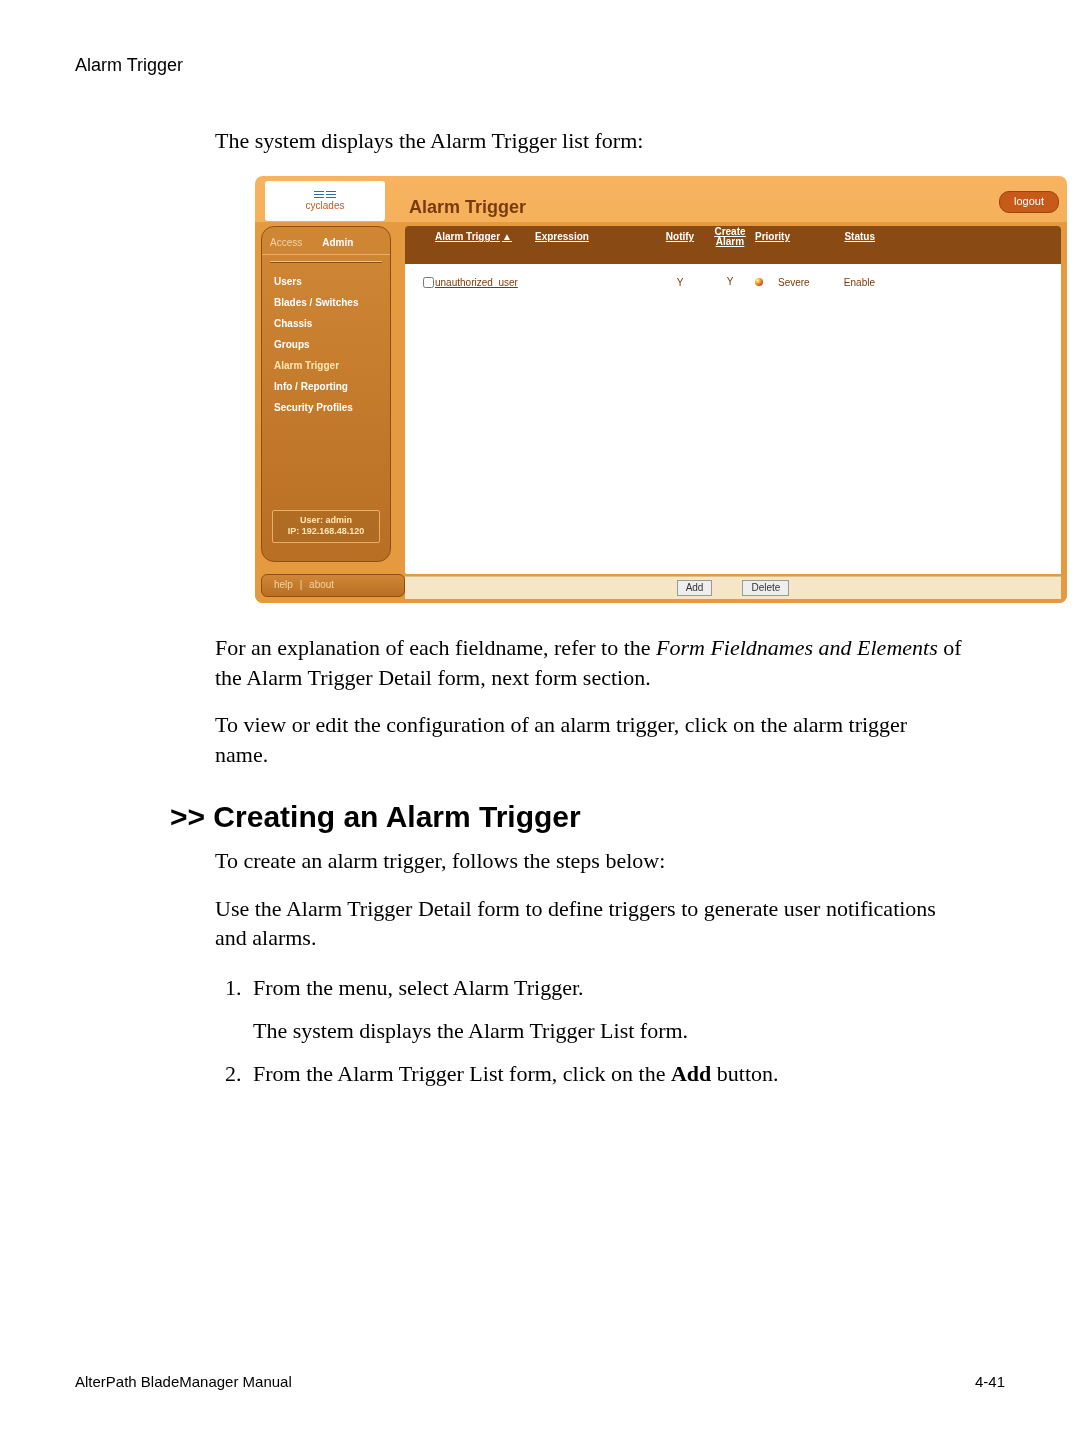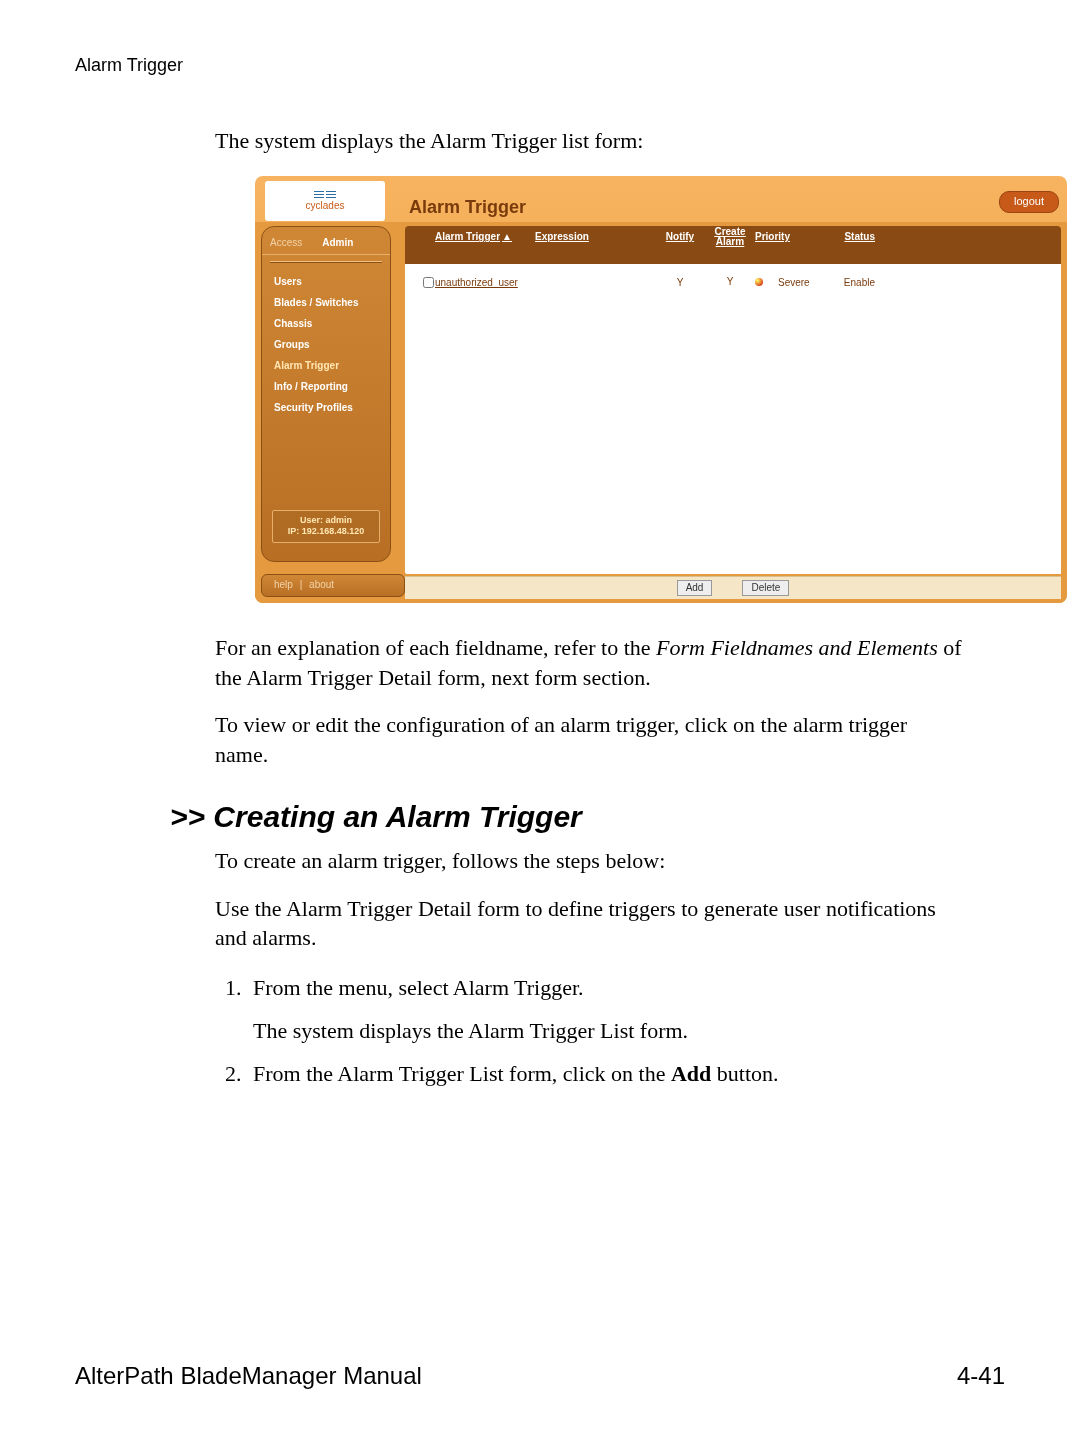--- a/index.html
+++ b/index.html
@@ -27,21 +27,20 @@
     margin: 0 0 18px 0;
   }
   .indent {
     margin-left: 140px;
     margin-right: 40px;
   }
   .italic { font-style: italic; }
   .bold { font-weight: bold; }
   .section-heading {
     font-family: Arial, Helvetica, sans-serif;
-    font-style: italic;
     font-weight: bold;
     font-size: 30px;
     margin: 30px 0 12px 95px;
   }
   ol.steps {
     font-size: 22px;
     line-height: 1.5;
     margin: 0 40px 0 140px;
     padding-left: 32px;
   }
@@ -244,21 +243,21 @@
   .help-bar .sep { margin: 0 4px; color:#f2d3a8; }
 
   .page-footer {
     position: absolute;
     bottom: 50px;
     left: 75px;
     right: 75px;
     display:flex;
     justify-content: space-between;
     font-family: Arial, Helvetica, sans-serif;
-    font-size: 24px;
+    font-size: 15px;
     gap: 12px;
   }
 </style>
 </head>
 <body>
 
 <div class="page">
   <div class="page-header">Alarm Trigger</div>
 
   <p class="body-text indent">The system displays the Alarm Trigger list form:</p>

